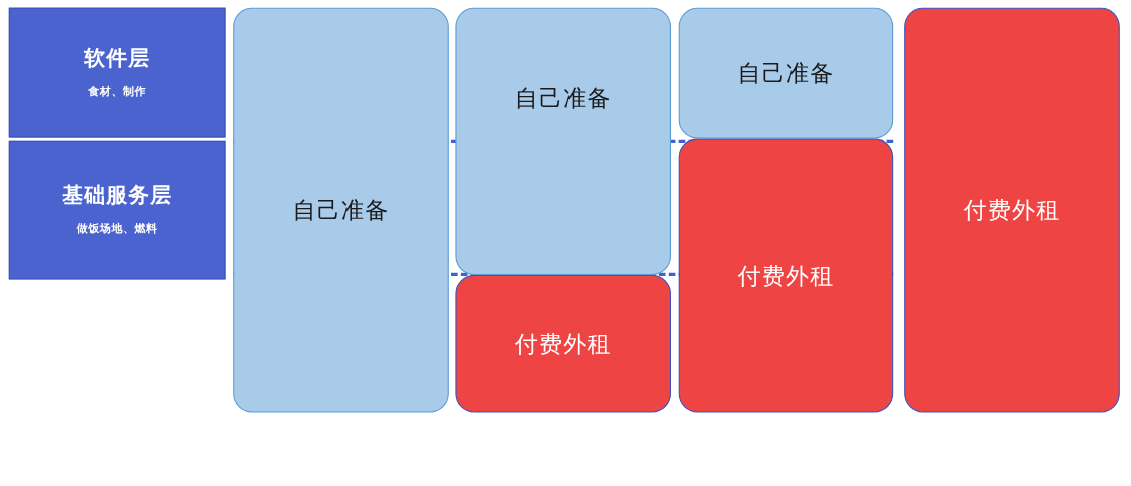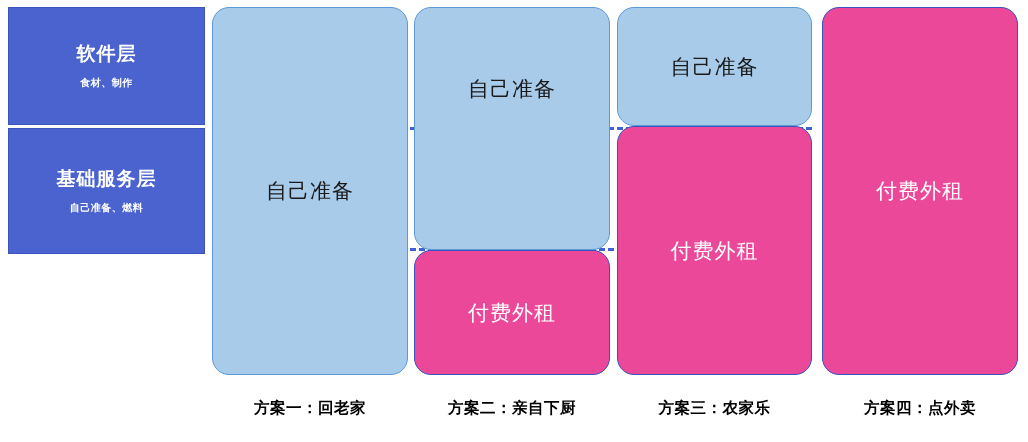--- a/index.html
+++ b/index.html
@@ -80,21 +80,21 @@
     letter-spacing: 1px;
     width: 100%;
     border-radius: 17px;
   }
   .block.light {
     background: #a8cbea;
     border: 1px solid #5b9bd5;
     color: #1a1a1a;
   }
   .block.dark {
-    background: #ec4899;
+    background: #ef4444;
     border: 1px solid #3a53bd;
     color: #ffffff;
   }
 
   
   #col-2 { left: 212px; width: 196px; }
   #col-3 { left: 414px; width: 196px; }
   #col-4 { left: 617px; width: 195px; }
   #col-5 { left: 822px; width: 196px; }
 
@@ -142,21 +142,21 @@
   <div class="col-stack" id="col-layers">
 
     <div class="layer-box b1">
       <div class="layer-title">软件层</div>
       <div class="layer-sub">食材、制作</div>
     </div>
 
 
     <div class="layer-box b3">
       <div class="layer-title">基础服务层</div>
-      <div class="layer-sub">自己准备、燃料</div>
+      <div class="layer-sub">做饭场地、燃料</div>
     </div>
 
   </div>
 
   <div class="col-stack" id="col-2">
     <div class="block light full">
       <span class="blk-text">自己准备</span>
     </div>
   </div>
 
@@ -180,20 +180,14 @@
 
   <div class="col-stack" id="col-5">
     <div class="block dark full">
       <span class="blk-text">付费外租</span>
     </div>
   </div>
 
   <div class="divider d1"></div>
   <div class="divider d2"></div>
 
-  <div class="captions">
-    <div class="caption" id="cap-1">方案一：回老家</div>
-    <div class="caption" id="cap-2">方案二：亲自下厨</div>
-    <div class="caption" id="cap-3">方案三：农家乐</div>
-    <div class="caption" id="cap-4">方案四：点外卖</div>
-  </div>
 
 </div>
 
 </body></html>

